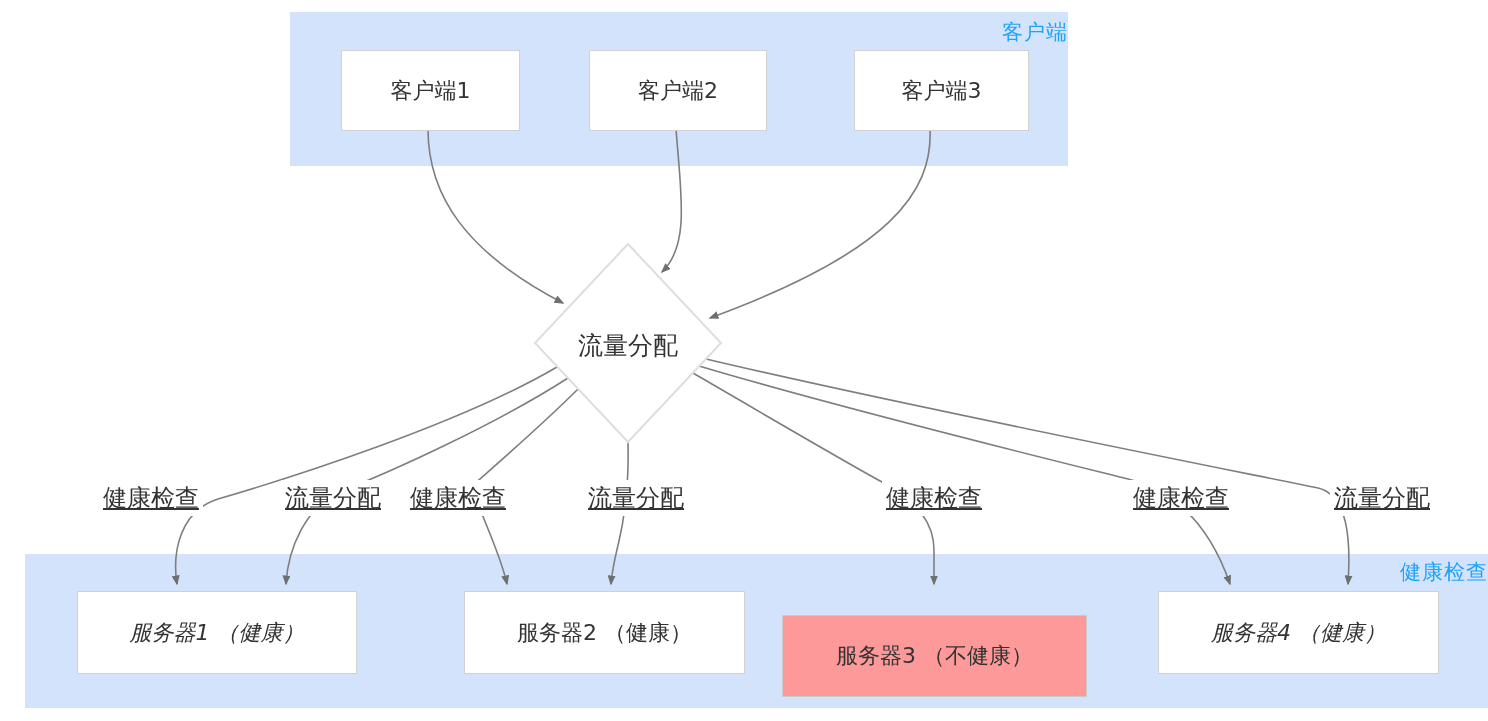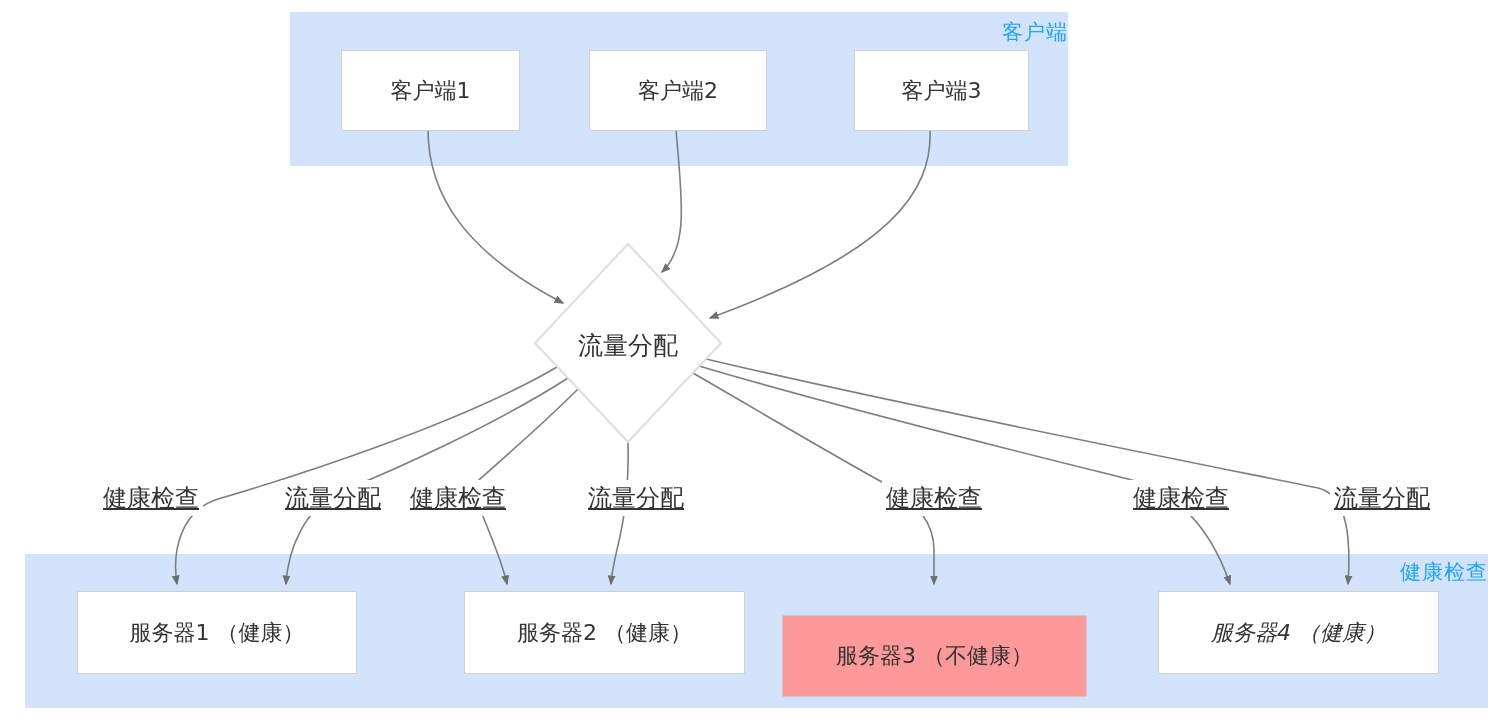--- a/index.html
+++ b/index.html
@@ -70,18 +70,18 @@
   <div class="lb-label">流量分配</div>
 
   <div class="edge-label" style="left:151px;">健康检查</div>
   <div class="edge-label" style="left:333px;">流量分配</div>
   <div class="edge-label" style="left:458px;">健康检查</div>
   <div class="edge-label" style="left:636px;">流量分配</div>
   <div class="edge-label" style="left:934px;">健康检查</div>
   <div class="edge-label" style="left:1181px;">健康检查</div>
   <div class="edge-label" style="left:1382px;">流量分配</div>
 
-  <div class="node" style="left:77px;top:591px;width:278px;height:81px;">服务器1 （健康）</div>
+  <div class="node" style="left:77px;top:591px;width:278px;height:81px;font-style:italic;">服务器1 （健康）</div>
   <div class="node" style="left:428px;top:591px;width:279px;height:81px;margin-left:36px;">服务器2 （健康）</div>
   <div class="node unhealthy" style="left:782px;top:591px;width:303px;height:80px;">服务器3 （不健康）</div>
   <div class="node" style="left:1158px;top:591px;width:279px;height:81px;font-style:italic;">服务器4 （健康）</div>
 
 </div>
 
 </body></html>

